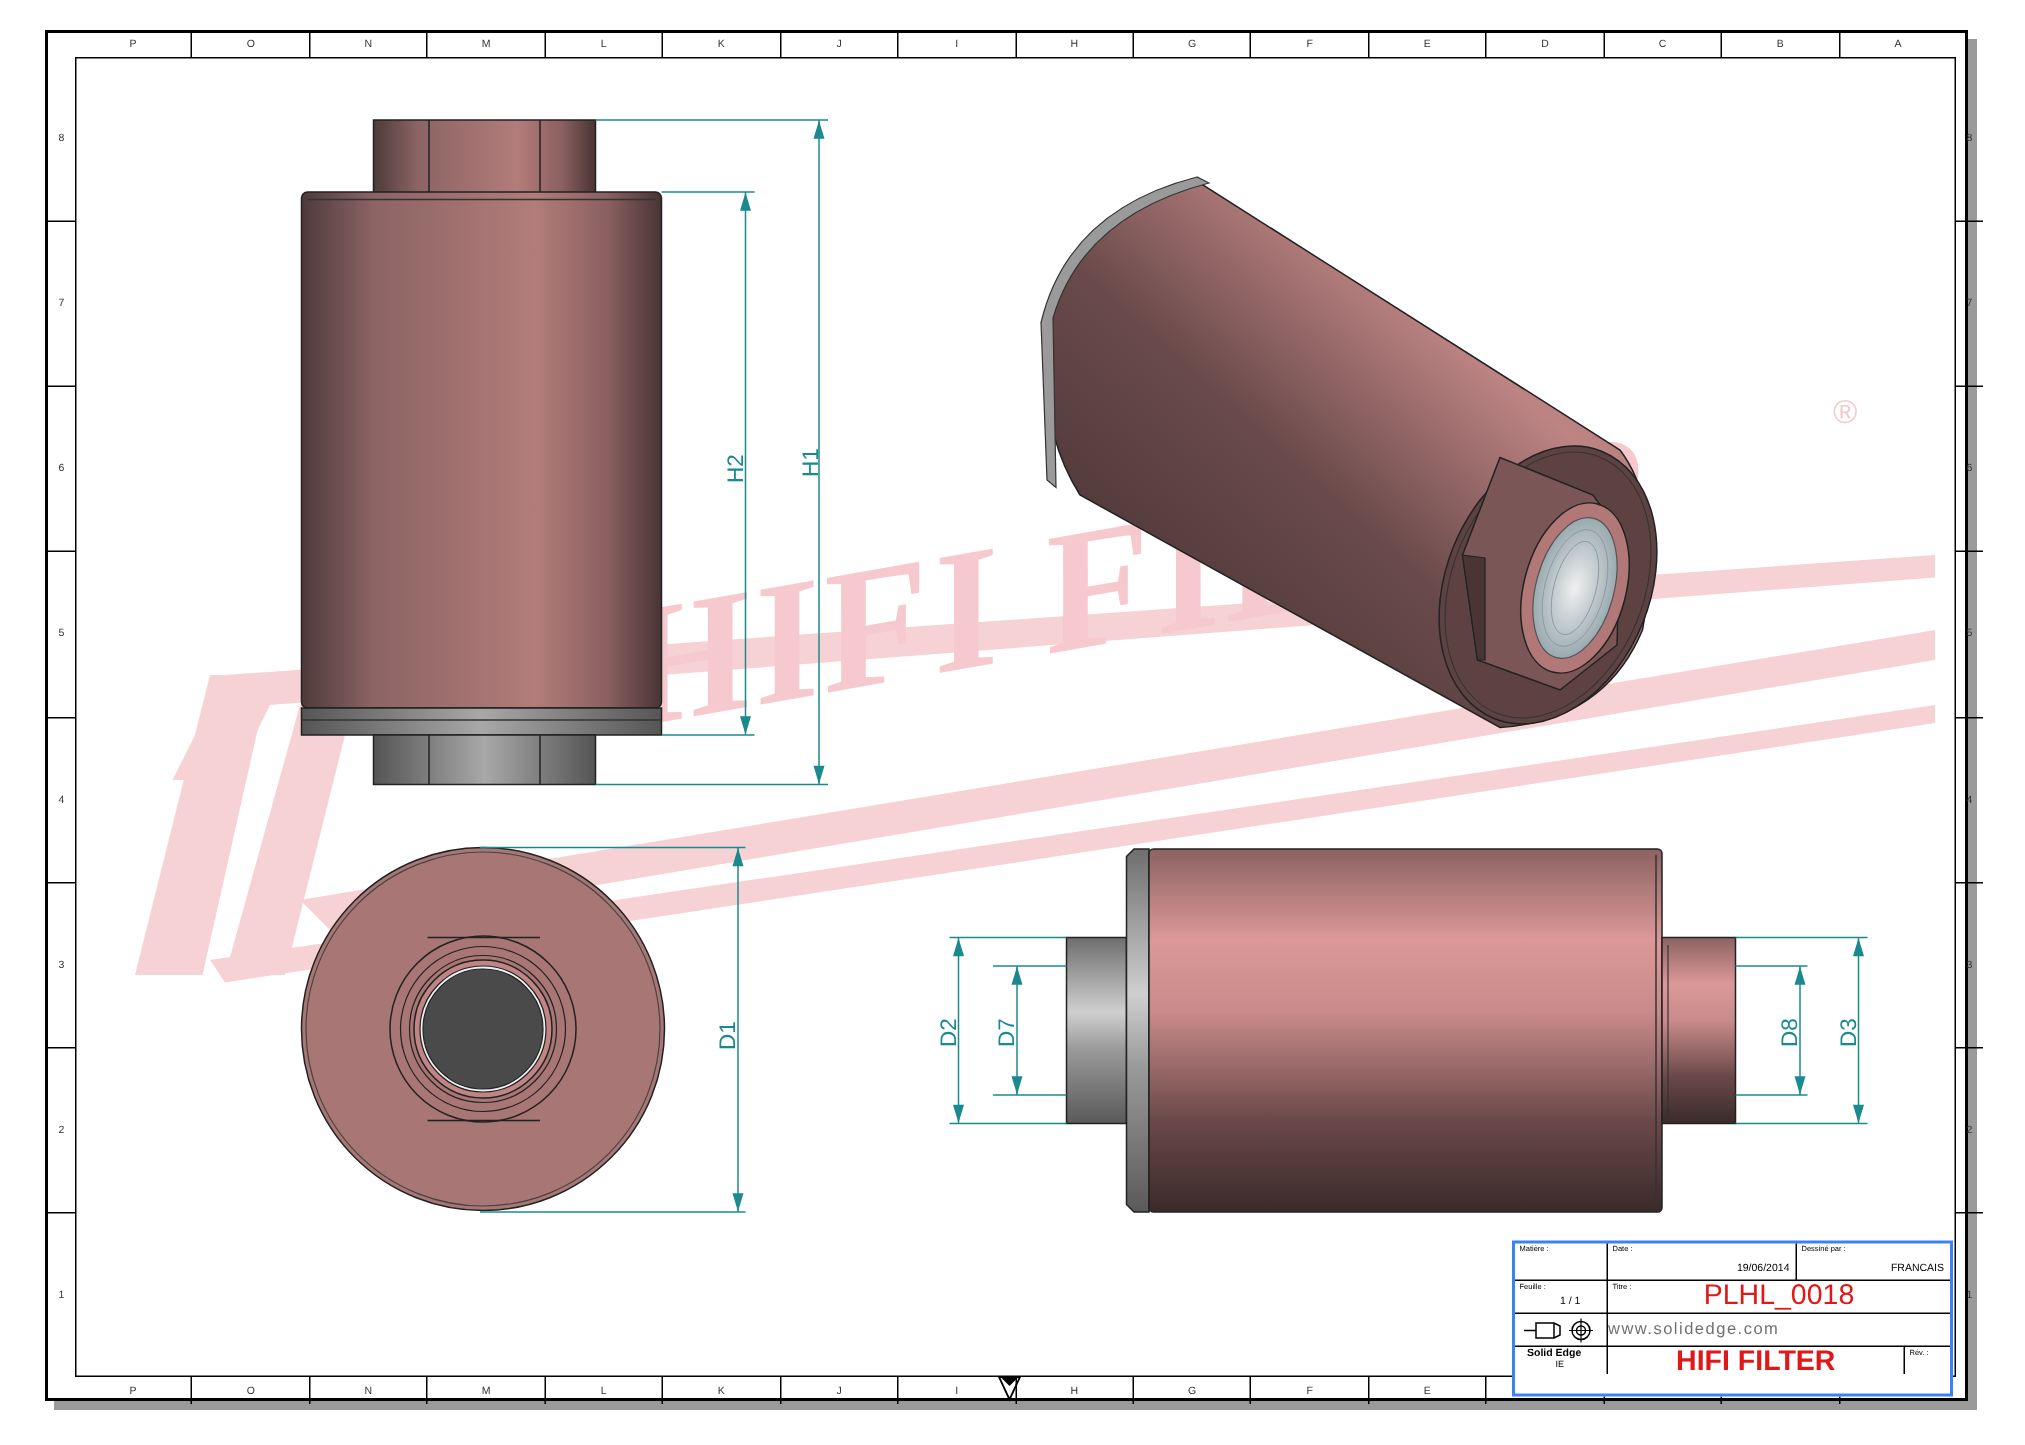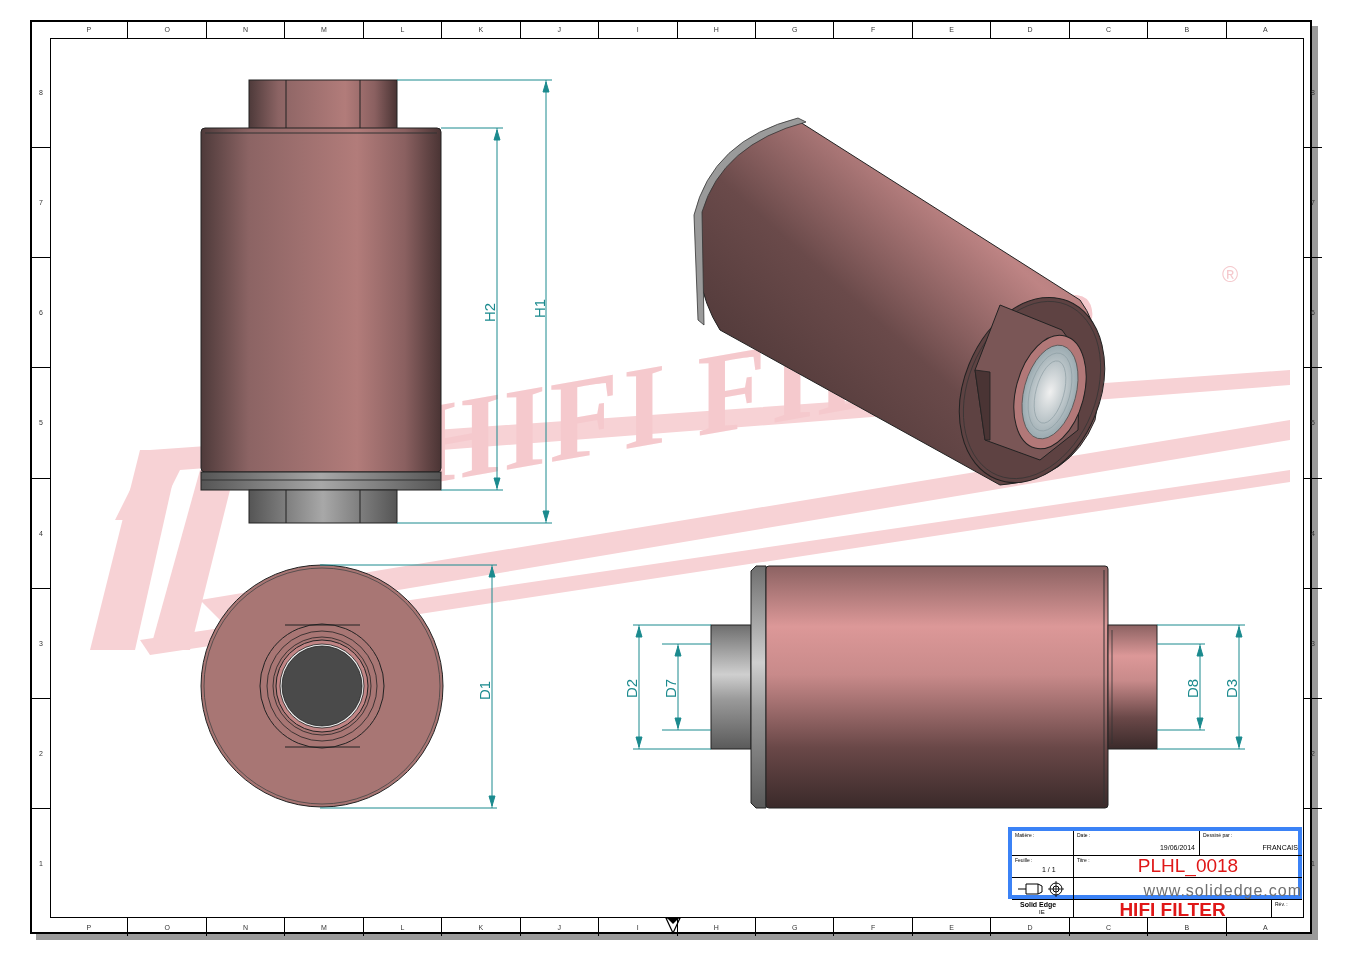--- a/index.html
+++ b/index.html
@@ -11,26 +11,26 @@
   .zone-top { top:20px; }
   .zone-bot { top:918px; }
   .zone-cell { flex:1; border-right:1px solid #000; font-size:7px; color:#333; display:flex; align-items:center; justify-content:center; }
   .zone-cell:last-child { border-right:none; }
   .zone-left, .zone-right { position:absolute; top:38px; width:18px; height:880px; display:flex; flex-direction:column; }
   .zone-left { left:32px; }
   .zone-right { left:1304px; }
   .zone-row { flex:1; border-bottom:1px solid #000; font-size:7px; color:#333; display:flex; align-items:center; justify-content:center; }
   .zone-row:last-child { border-bottom:none; }
   svg.drawing { position:absolute; left:0; top:0; }
-  .title-block { position:absolute; left:1008px; top:827px; width:294px; height:72px; border:4px solid #3b82f6; box-sizing:border-box; background:#fff; }
+  .title-block { position:absolute; left:1008px; top:827px; width:294px; height:104px; border:2px solid #3b82f6; box-sizing:border-box; background:#fff; }
   .tb-cell { position:absolute; border-right:1px solid #000; border-bottom:1px solid #000; box-sizing:border-box; }
   .tb-lbl { position:absolute; left:3px; top:1px; font-size:5px; color:#000; }
   .tb-val { position:absolute; font-size:7px; color:#000; }
   .tb-big { color:#e01818; font-size:19px; width:100%; text-align:center; position:absolute; }
-  .tb-web { color:#707070; font-size:16px; letter-spacing:1px; width:100%; text-align:right; position:absolute; top:4px; }
+  .tb-web { color:#707070; font-size:11px; letter-spacing:1px; width:100%; text-align:left; position:absolute; top:4px; }
   .tb-brand { color:#e01818; font-weight:bold; font-size:19px; width:100%; text-align:center; position:absolute; top:-1px; }
   .dim-text { font-family:"Liberation Sans", sans-serif; font-size:15px; fill:#1b8a8e; }
 </style>
 </head>
 <body>
 
 <div class="sheet-shadow"></div>
 <div class="sheet"></div>
 
 <div class="zone-top">

